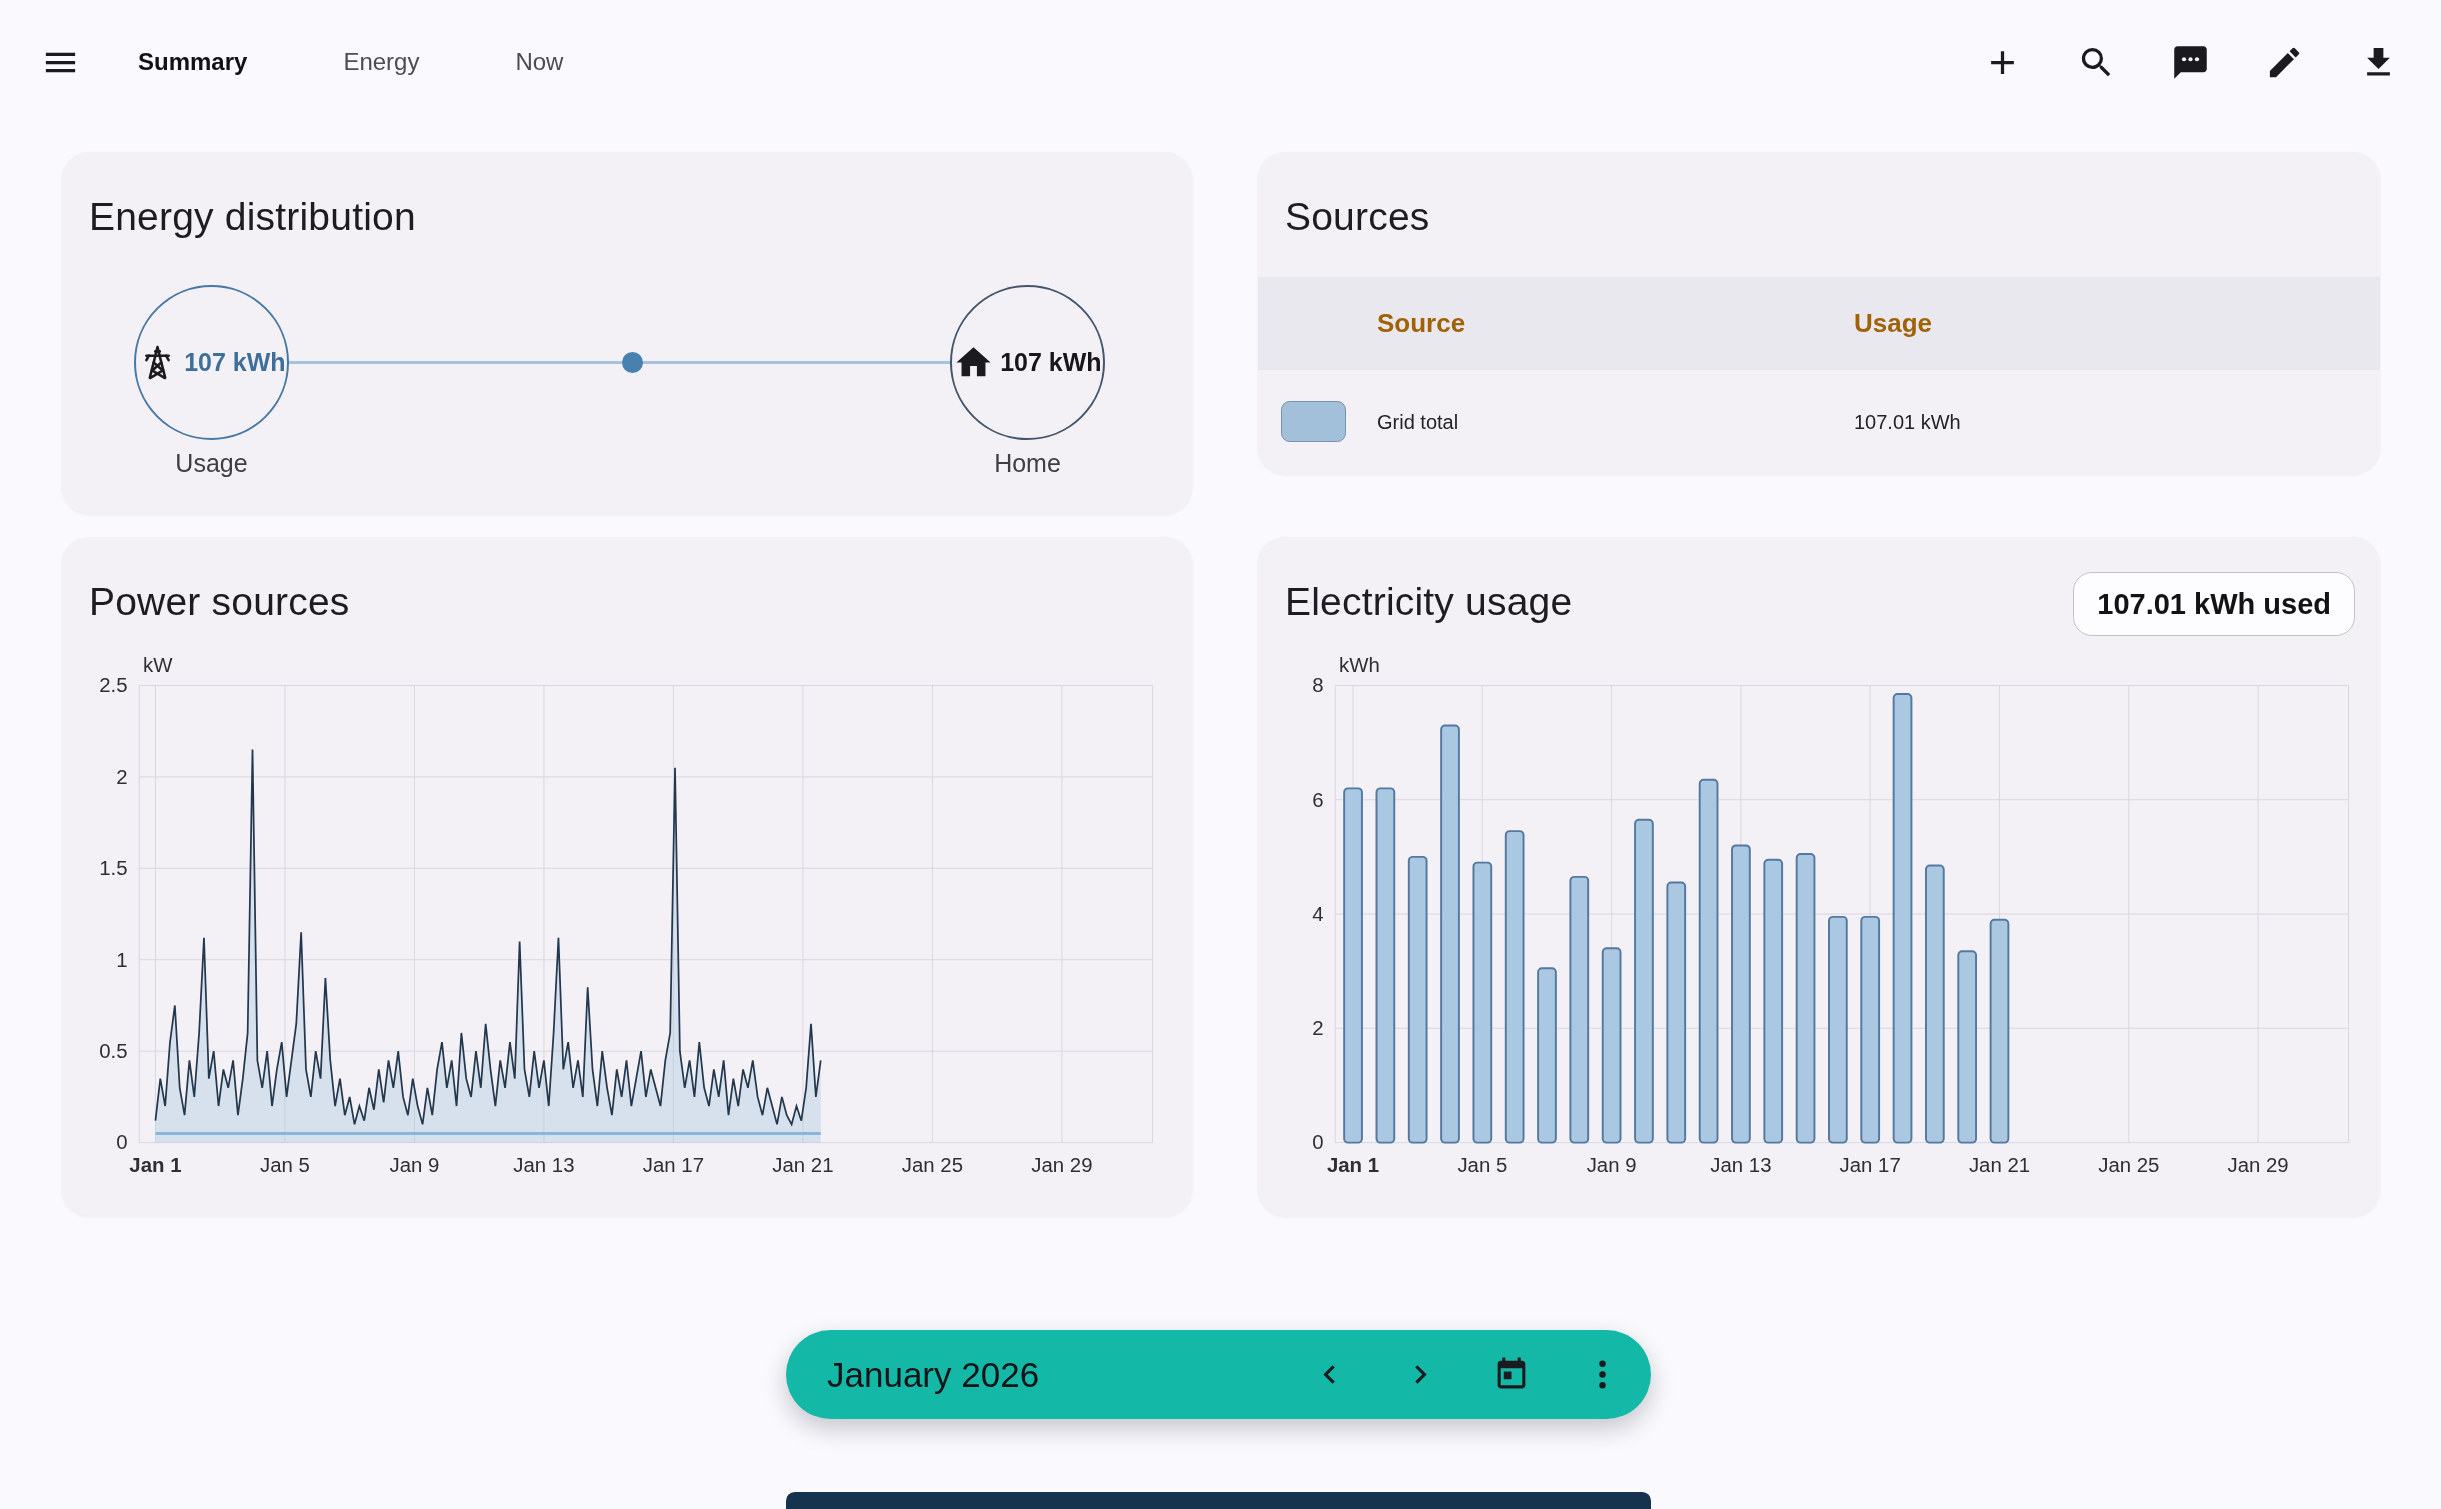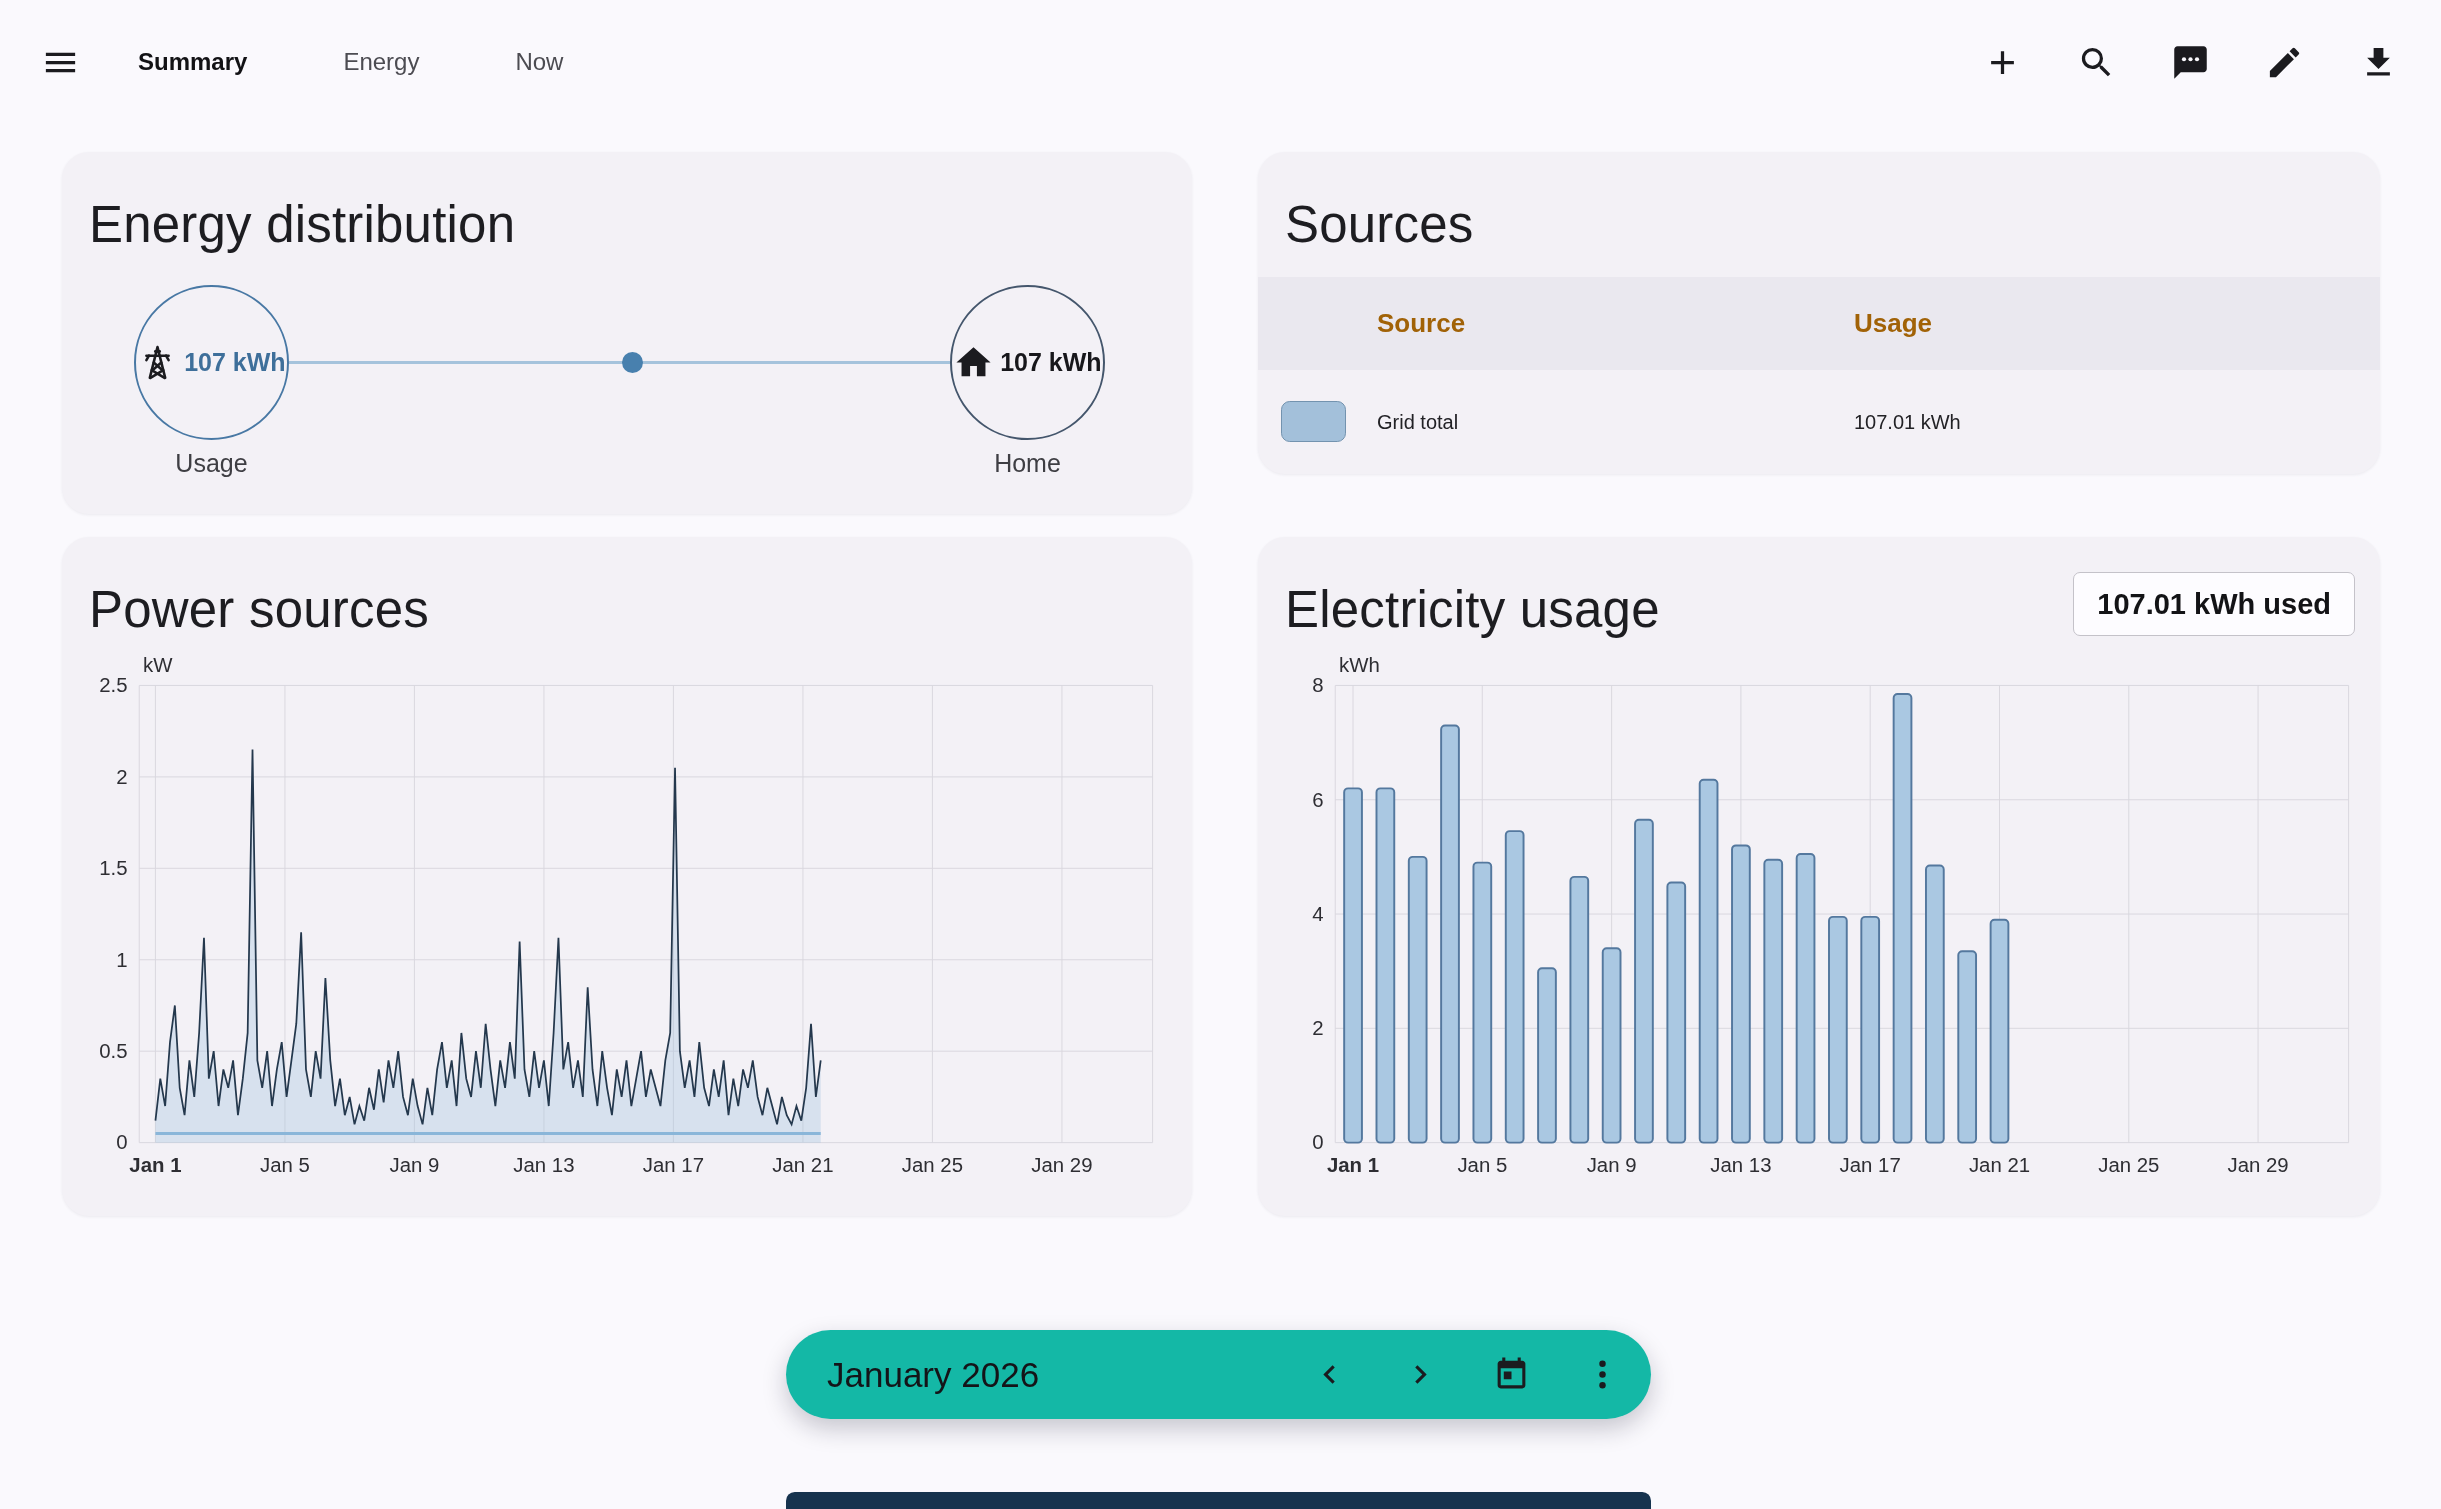--- a/index.html
+++ b/index.html
@@ -24,21 +24,21 @@
   .tab.active { color:#121215; font-weight:700; }
   .actions { position:absolute; right:39px; top:39px; display:flex; gap:47px; }
 
   
   .card {
     position:absolute; background:#f3f1f6; border-radius:27px;
     box-shadow:0 1px 2.9px rgba(40,40,60,0.07);
   }
   .card-title {
     position:absolute; left:27px; top:43px; margin:0;
-    font-size:51px; font-weight:400; color:#1d1d21; letter-spacing:0.2px;
+    font-size:39px; font-weight:400; color:#1d1d21; letter-spacing:0.2px;
   }
   .card-ed      { left:62px;   top:152px; width:1130px; height:362px; }
   .card-sources { left:1258px; top:152px; width:1122px; height:322px; }
   .card-power   { left:62px;   top:537px; width:1130px; height:679px; }
   .card-usage   { left:1258px; top:537px; width:1122px; height:679px; }
 
   
   .node {
     position:absolute; width:155px; height:155px; border-radius:50%;
     display:flex; flex-direction:row; align-items:center; justify-content:center; gap:5.8px;
@@ -72,21 +72,21 @@
   .swatch {
     position:absolute; left:23px; top:31px; width:65px; height:41px;
     background:#a3c0da; border:1.9px solid #7393af; border-radius:8.7px;
   }
 
   
   .chart { position:absolute; left:19.4px; top:97px; width:1091px; height:563px; }
 
   .usage-badge {
     position:absolute; right:25px; top:35px; padding:14.6px 23px;
-    background:#fdfcff; border:1.9px solid #c4c2c9; border-radius:7px;
+    background:#fdfcff; border:1.9px solid #c4c2c9; border-radius:19px;
     font-size:29px; font-weight:700; color:#131316;
   }
 
   
   .footer-strip {
     position:absolute; left:786px; top:1492px; width:865px; height:17.5px;
     background:#16334e; border-radius:8.7px 8.7px 0 0; z-index:1;
   }
   .footer-pill {
     position:absolute; left:786px; top:1330px; width:865px; height:89px;

